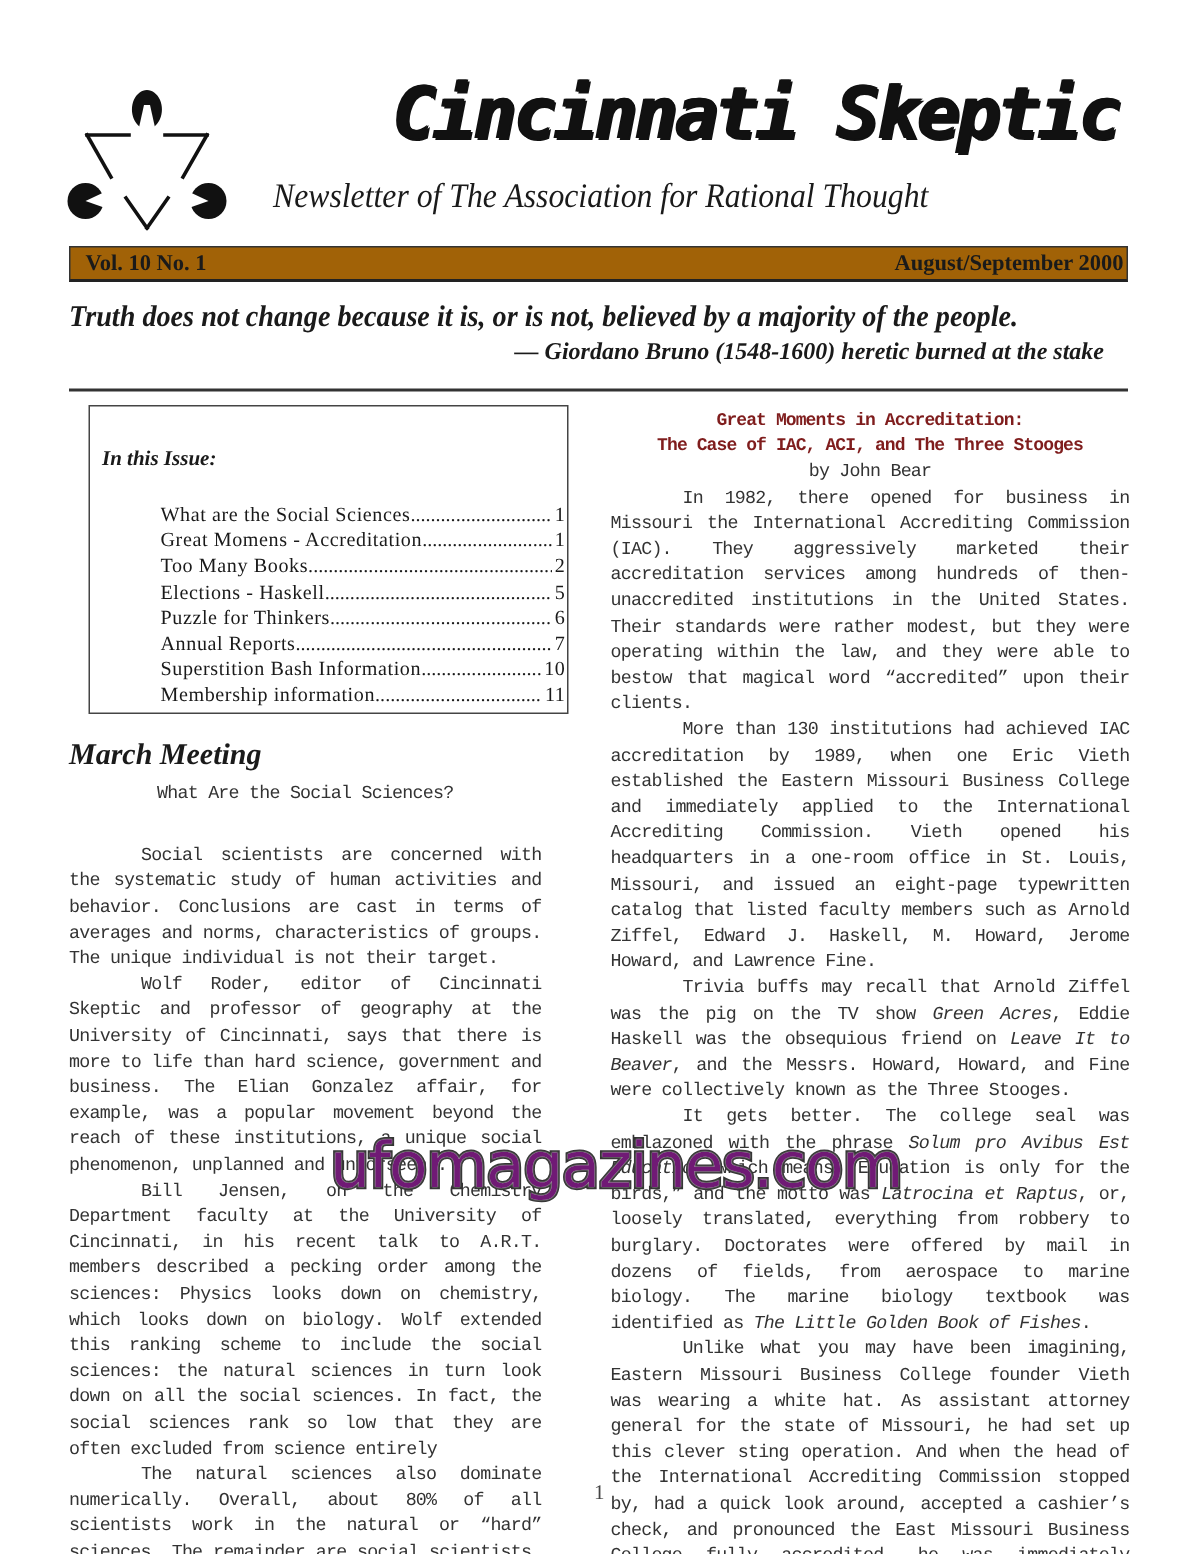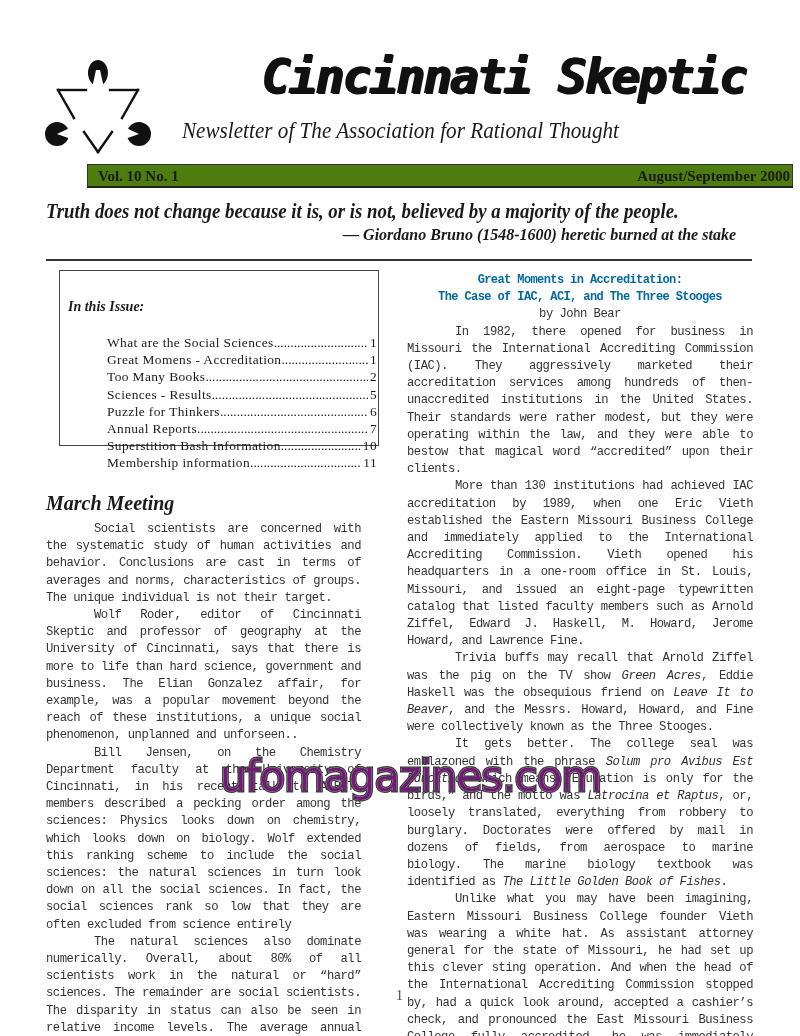--- a/index.html
+++ b/index.html
@@ -1,40 +1,40 @@
 <!DOCTYPE html>
 <html><head>
 <meta charset="utf-8">
 <style>
   html, body { margin:0; padding:0; background:#ffffff; }
   body { width:800px; height:1036px; position:relative; overflow:hidden; color:#1a1a1a; }
   .logo { position:absolute; left:44px; top:56px; width:108px; height:100px; }
   .masthead-title { position:absolute; left:262px; top:48px; font-family:"DejaVu Sans Mono", monospace; font-weight:bold; font-style:italic; font-size:48px; letter-spacing:-2px; color:#111; text-shadow: 1px 1px 0 #111, -1px 0 0 #111; }
   .masthead-sub { position:absolute; left:182px; top:118px; font-family:"Liberation Serif", serif; font-style:italic; font-size:23px; color:#1a1a1a; transform:scaleX(0.92); transform-origin:left; white-space:nowrap; }
-  .issue-bar { position:absolute; left:46px; top:164px; width:706px; height:24px; background:#4d7c0f; border:1px solid #333; border-bottom:2px solid #222; box-sizing:border-box; font-family:"Liberation Serif", serif; font-weight:bold; font-size:15px;margin-left:41px; }
+  .issue-bar { position:absolute; left:46px; top:164px; width:706px; height:24px; background:#a16207; border:1px solid #333; border-bottom:2px solid #222; box-sizing:border-box; font-family:"Liberation Serif", serif; font-weight:bold; font-size:15px; }
   .issue-bar .vol { position:absolute; left:10px; top:3px; }
   .issue-bar .date { position:absolute; right:2px; top:3px;text-align:center; }
   .quote { position:absolute; left:46px; top:200px; font-family:"Liberation Serif", serif; font-style:italic; font-weight:bold; font-size:20px; white-space:nowrap; transform:scaleX(0.94); transform-origin:left; }
   .attrib { position:absolute; right:64px; top:226px; font-family:"Liberation Serif", serif; font-style:italic; font-weight:bold; font-size:16px; white-space:nowrap;margin-left:23px; }
   .rule { position:absolute; left:46px; top:259px; width:706px; height:2px; background:#333; }
-  .toc-box { position:absolute; left:59px; top:270px; width:320px; height:176px; border:1px solid #444; box-sizing:border-box; }
+  .toc-box { position:absolute; left:59px; top:270px; width:320px; height:206px; border:1px solid #444; box-sizing:border-box; }
   .toc-heading { position:absolute; left:8px; top:28px; font-family:"Liberation Serif", serif; font-style:italic; font-weight:bold; font-size:14px; }
   .toc-list { position:absolute; left:31px; top:47px; width:270px; margin:16px; padding:0; list-style:none; font-family:"Liberation Serif", serif; font-size:13.4px; letter-spacing:0.4px; }
   .toc-list li { display:flex; height:17.2px; line-height:17.2px; white-space:nowrap; overflow:hidden; }
   .toc-list .t { flex:none; }
   .toc-list .d { flex:1; overflow:hidden; }
   .toc-list .d::after { content:"..................................................................."; letter-spacing:0; }
   .toc-list .p { flex:none; padding-left:2px; }
   .section-head { position:absolute; left:46px; top:492px; font-family:"Liberation Serif", serif; font-style:italic; font-weight:bold; font-size:20px; }
   .col { position:absolute; font-family:"Liberation Mono", monospace; font-size:12.2px; line-height:17.2px; color:#333; text-align:justify; letter-spacing:-0.5px; }
   .col p { margin:0; text-indent:48px; }
   .col .subtitle { text-align:center; text-indent:0; margin-bottom:24px; }
   .left-col { left:46px; top:521px; width:315px; }
   .right-col { left:407px; top:272px; width:346px; }
-  .art-title { text-align:center; text-indent:0 !important; font-weight:bold; color:#0369a1; font-size:12px; letter-spacing:-0.6px; }
+  .art-title { text-align:center; text-indent:0 !important; font-weight:bold; color:#7f1d1d; font-size:12px; letter-spacing:-0.6px; }
   .byline { text-align:center; text-indent:0 !important; margin-bottom:17px; }
   .col em { font-style:italic; }
   .page-num { position:absolute; left:396px; top:988px; font-family:"Liberation Serif", serif; font-size:14px; color:#444; }
   .watermark { position:absolute; left:220px; top:752px; font-family:"DejaVu Sans", sans-serif; font-weight:normal; font-size:42px; color:#701a75; letter-spacing:-1px;
     -webkit-text-stroke:3px #333; paint-order:stroke fill; text-shadow:0 0 1px #fff; }
 </style>
 </head>
 <body>
 
 <svg class="logo" viewBox="0 0 108 100">
@@ -82,21 +82,21 @@
         <span class="t">Great Momens - Accreditation</span>
         <span class="d"></span>
         <span class="p">1</span>
       </li>
     <li>
         <span class="t">Too Many Books</span>
         <span class="d"></span>
         <span class="p">2</span>
       </li>
     <li>
-        <span class="t">Sciences - Results</span>
+        <span class="t">Elections - Haskell</span>
         <span class="d"></span>
         <span class="p">5</span>
       </li>
     <li>
         <span class="t">Puzzle for Thinkers</span>
         <span class="d"></span>
         <span class="p">6</span>
       </li>
     <li>
         <span class="t">Annual Reports</span>
@@ -112,20 +112,21 @@
         <span class="t">Membership information</span>
         <span class="d"></span>
         <span class="p">11</span>
       </li>
   </ul>
 </div>
 
 <div class="section-head">March  Meeting</div>
 
 <div class="col left-col">
+  <p class="subtitle">What Are the Social Sciences?</p>
   <p>Social scientists are concerned with the systematic study of human activities and behavior. Conclusions are cast in terms of averages and norms, characteristics of groups. The unique individual is not their target.</p>
   <p>Wolf Roder, editor of Cincinnati Skeptic and professor of geography at the University of Cincinnati, says that there is more to life than hard science, government and business. The Elian Gonzalez affair, for example, was a popular movement beyond the reach of these institutions, a unique social phenomenon, unplanned and unforseen..</p>
   <p>Bill Jensen, on the Chemistry Department faculty at the University of Cincinnati, in his recent talk to A.R.T. members described a pecking order among the sciences: Physics looks down on chemistry, which looks down on biology. Wolf extended this ranking scheme to include the social sciences: the natural sciences in turn look down on all the social sciences. In fact, the social sciences rank so low that they are often excluded from science entirely</p>
   <p>The natural sciences also dominate numerically. Overall, about 80% of all scientists work in the natural or “hard” sciences. The remainder are social scientists. The disparity in status can also be seen in relative income levels. The average annual salary for chemists, physicists, and astronomers is about $68,000. The average for all social</p>
 
 </div>
 
 <div class="col right-col">
   <p class="art-title">Great Moments in Accreditation:</p>
   <p class="art-title">The Case of IAC, ACI, and The Three Stooges</p>

